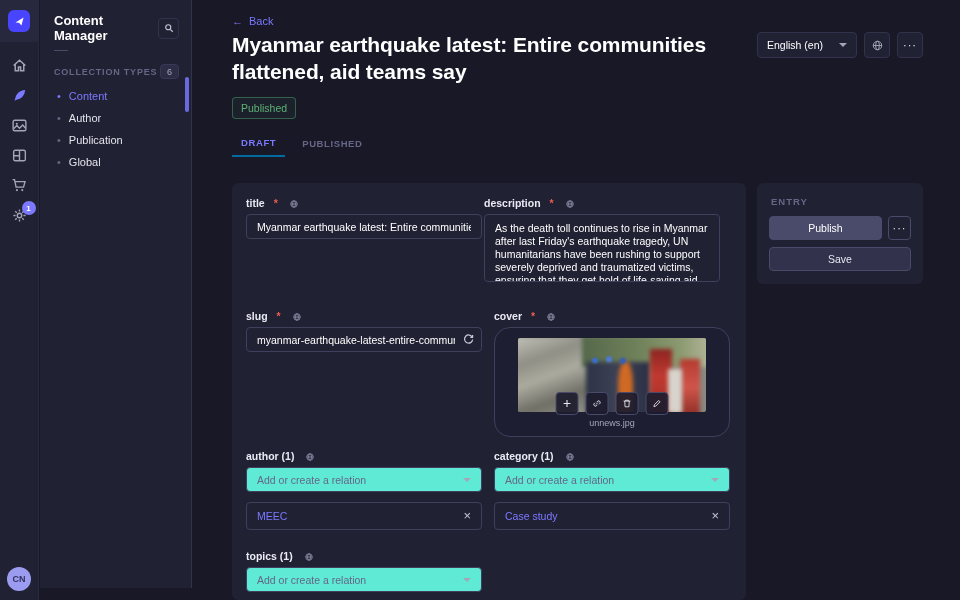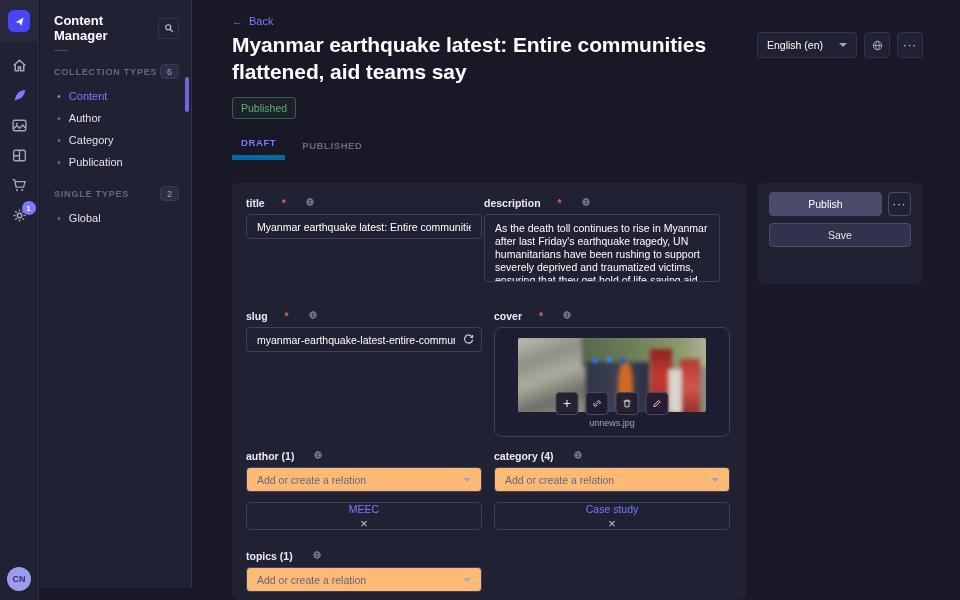--- a/index.html
+++ b/index.html
@@ -53,64 +53,64 @@
     background:#212134; font-size:10.5px; color:#fff; cursor:pointer; }
   .caret-down { width:0; height:0; border-left:4px solid transparent; border-right:4px solid transparent; border-top:4.5px solid #a5a5ba; }
   .icon-btn { width:26px; height:26px; border:1px solid #32324d; border-radius:4px; background:#212134; color:#a5a5ba;
     display:flex; align-items:center; justify-content:center; }
   .icon-btn svg { width:13px; height:13px; }
   .more-glyph { font-size:11px; letter-spacing:1px; color:#e3e3ec; line-height:4px; }
   .status-badge { position:absolute; left:40px; top:97px; padding:4px 8px; font-size:10.5px; color:#5cb176;
     background:rgba(92,177,118,.06); border:1px solid rgba(92,177,118,.45); border-radius:4px; }
   .tabs { position:absolute; left:40px; top:131px; display:flex; gap:8px; }
   .tab { padding:6px 9px 7px; font-size:9.5px; font-weight:bold; letter-spacing:.6px; color:#666687; }
-  .tab.active { color:#7b79ff; border-bottom:5px solid #0369a1; }
+  .tab.active { color:#7b79ff; border-bottom:2px solid #0369a1; }
 
   
   .form-panel { position:absolute; left:40px; top:183px; width:514px; height:417px; background:#212134; border-radius:6px; }
   .fgroup { position:absolute; width:236px; }
-  .field-label { display:flex; align-items:flex-start; gap:17px; font-size:10.5px; font-weight:bold; color:#eaeaf4; margin-bottom:5px; }
+  .field-label { display:flex; align-items:flex-end; gap:9px; font-size:10.5px; font-weight:bold; color:#eaeaf4; margin-bottom:5px; }
   .req { color:#ee5e52; }
   .globe-mini { width:10px; height:10px; color:#8e8ea9; margin-left:2px; }
   .text-input { width:236px; height:25px; background:#212134; border:1px solid #3f3f5e; border-radius:4px;
     color:#fff; font-size:10.5px; padding:0 10px; font-family:inherit; outline:none; }
   .textarea { width:236px; height:68px; background:#212134; border:1px solid #3f3f5e; border-radius:4px; color:#fff;
     font-size:10.5px; line-height:13px; padding:7px 10px; resize:none; overflow:hidden; font-family:inherit; outline:none; }
   .hint { font-size:9px; color:#666687; margin-top:4px; }
   .slug-wrap { position:relative; width:236px; }
   .slug-wrap .text-input { padding-right:26px; }
   .slug-refresh { position:absolute; right:7px; top:6px; width:13px; height:13px; color:#c8c8d8; }
   .slug-refresh svg { width:13px; height:13px; }
 
-  .cover-box { width:236px; height:110px; border:1px solid #3f3f5e; border-radius:8px; position:relative; background:#1e1e32; }
+  .cover-box { width:236px; height:110px; border:1px solid #3f3f5e; border-radius:16px; position:relative; background:#1e1e32; }
   .photo { position:absolute; left:50%; transform:translateX(-50%); top:10px; width:188px; height:74px; overflow:hidden;
     border-radius:2px; background:#8a8a80; }
   .ph { position:absolute; filter:blur(2px); }
   .ph-rubble { left:-2%; top:-2%; width:45%; height:106%; background:linear-gradient(160deg,#c2c2ba 0%,#8f8f85 28%,#ababa0 48%,#6f6f66 72%,#9c9c92 100%); }
   .ph-trees { left:34%; top:-3%; width:70%; height:42%; background:linear-gradient(90deg,#55684a,#6e8059 40%,#8c9a70 75%,#b7b9a0); }
   .ph-crowd { left:36%; top:33%; width:34%; height:72%; background:linear-gradient(90deg,#2e3346,#3c4257 50%,#2c3044); }
   .ph-orange { left:53%; top:31%; width:8%; height:74%; background:#cf6a24; border-radius:45% 45% 0 0; }
   .ph-red1 { left:70%; top:15%; width:12%; height:90%; background:linear-gradient(180deg,#8c2420,#c13a31 40%,#a02c26); }
   .ph-red2 { left:86%; top:29%; width:11%; height:76%; background:linear-gradient(180deg,#b53a30,#d0554a 50%,#8c2e26); }
   .ph-white { left:80%; top:42%; width:7%; height:60%; background:#d8d3cc; }
   .ph-helmets { left:38%; top:24%; width:21%; height:12%; filter:blur(1px);
     background:radial-gradient(circle 3px at 15% 50%, #3a6fd8 97%, transparent),
                radial-gradient(circle 3px at 50% 35%, #4a7ce0 97%, transparent),
                radial-gradient(circle 3px at 85% 55%, #2f5fc0 97%, transparent); }
   .photo-actions { position:absolute; top:64px; left:50%; transform:translateX(-50%); display:flex; gap:7px; }
   .photo-action { width:23px; height:23px; background:rgba(28,28,46,.92); border:1px solid #4a4a6a; border-radius:4px;
     color:#e6e6f0; display:flex; align-items:center; justify-content:center; }
   .photo-action svg { width:11px; height:11px; }
   .cover-filename { position:absolute; bottom:8px; width:100%; text-align:center; font-size:9px; color:#a5a5ba; }
 
-  .combo { width:236px; height:25px; border:1px solid #3f3f5e; border-radius:4px; background:#fdba74;
+  .combo { width:236px; height:25px; border:1px solid #3f3f5e; border-radius:4px; background:#5eead4;
     display:flex; align-items:center; justify-content:space-between; padding:0 10px; cursor:pointer; }
   .combo-placeholder { font-size:10.5px; color:#666687; }
   .chip-row { width:236px; height:28px; border:1px solid #3f3f5e; border-radius:4px; background:#212134; margin-top:10px;
-    display:flex; align-items:center; justify-content:space-between; padding:0 10px;flex-direction:column; }
+    display:flex; align-items:center; justify-content:space-between; padding:0 10px; }
   .chip-label { font-size:10.5px; color:#7b79ff; cursor:pointer; }
   .chip-close { color:#c8c8d8; font-size:13px; line-height:10px; }
 
   #g-title { left:14px; top:14px; }
   #g-desc { left:252px; top:14px; }
   #g-slug { left:14px; top:127px; }
   #g-cover { left:262px; top:127px; }
   #g-author { left:14px; top:267px; }
   #g-category { left:262px; top:267px; }
   #g-topics { left:14px; top:367px; }
@@ -191,28 +191,23 @@
   </div>
   <div class="subnav-divider"></div>
 
   <div class="subnav-section-header">
     <span class="subnav-section-label">COLLECTION TYPES</span>
     <span class="count-badge">6</span>
   </div>
   <ul>
     <li class="subnav-item active">Content</li>
     <li class="subnav-item">Author</li>
-    <li class="subnav-item">Category</li>
     <li class="subnav-item">Publication</li>
   </ul>
 
-  <div class="subnav-section-header">
-    <span class="subnav-section-label">SINGLE TYPES</span>
-    <span class="count-badge">2</span>
-  </div>
   <ul>
     <li class="subnav-item">Global</li>
   </ul>
 
   <div class="subnav-scrollthumb"></div>
 </aside>
 
 <main class="main">
 
   <a class="back">
@@ -358,21 +353,21 @@
         <i class="caret-down"></i>
       </div>
       <div class="chip-row">
         <span class="chip-label">MEEC</span>
         <button class="chip-close">×</button>
       </div>
     </div>
 
     <div class="fgroup" id="g-category">
       <div class="field-label">
-        <span>category (4)</span>
+        <span>category (1)</span>
         <svg class="globe-mini" viewBox="0 0 16 16" fill="none" stroke="currentColor" stroke-width="1.4">
             <circle cx="8" cy="8" r="5.2"></circle>
             <ellipse cx="8" cy="8" rx="2.3" ry="5.2"></ellipse>
             <path d="M2.8 8h10.4"></path>
           </svg>
       </div>
       <div class="combo">
         <span class="combo-placeholder">Add or create a relation</span>
         <i class="caret-down"></i>
       </div>
@@ -393,20 +388,21 @@
       </div>
       <div class="combo">
         <span class="combo-placeholder">Add or create a relation</span>
         <i class="caret-down"></i>
       </div>
     </div>
 
   </section>
 
   <aside class="entry-panel">
+    <div class="entry-title">ENTRY</div>
     <div class="entry-row">
       <button class="publish-btn">Publish</button>
       <button class="entry-more">
         <span class="more-glyph">···</span>
       </button>
     </div>
     <button class="save-btn">Save</button>
   </aside>
 
 </main>

